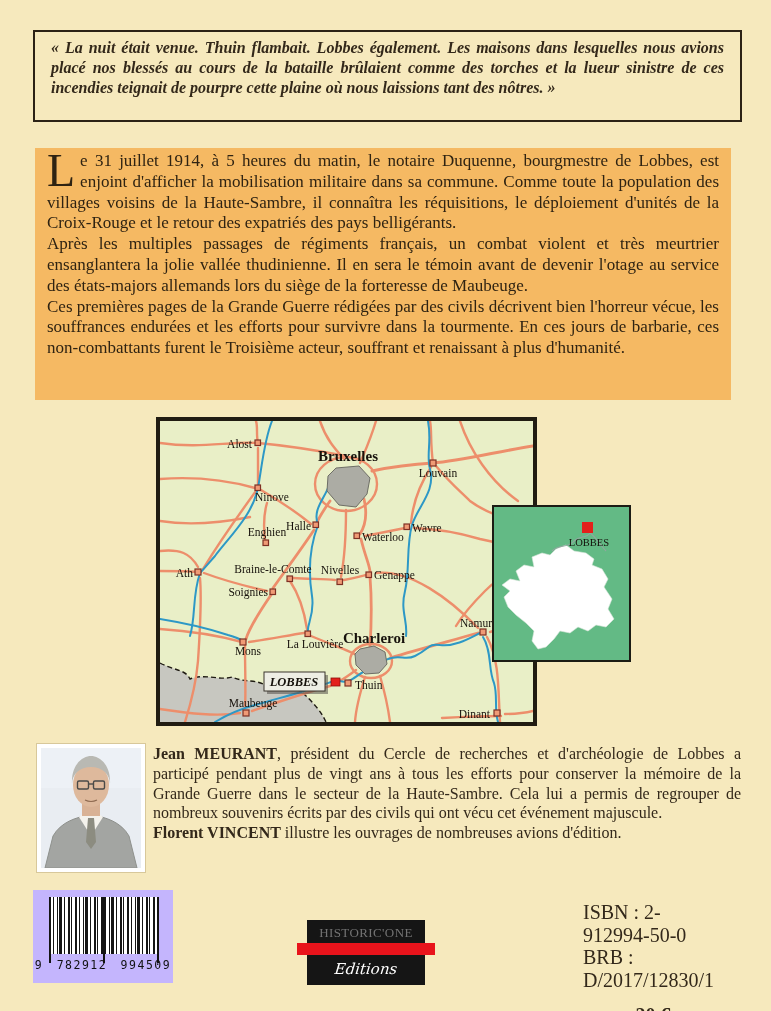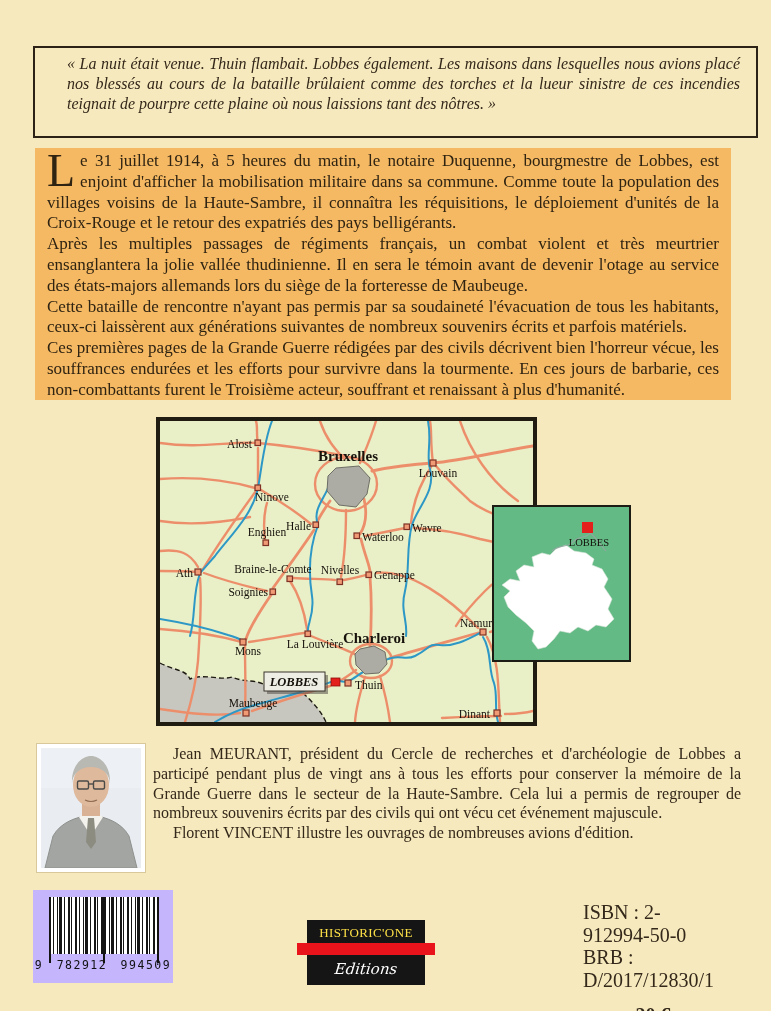--- a/index.html
+++ b/index.html
@@ -3,22 +3,22 @@
 <meta charset="utf-8">
 <style>
   html,body{margin:0;padding:0;background:#888;}
   .page{
     position:relative;width:771px;height:1011px;margin:0 auto;
     background:#F6E9BD;overflow:hidden;
     font-family:"Liberation Serif","DejaVu Serif",serif;color:#33281A;
   }
   
   .quote-box{
-    position:absolute;left:33px;top:46px;width:673px;height:78px;
-    border:2.5px solid #2C2215;padding:6px 16px 4px 32px;background:#F6E9BD;
+    position:absolute;left:33px;top:30px;width:673px;height:78px;
+    border:2.5px solid #2C2215;padding:6px 16px 4px 16px;background:#F6E9BD;font-weight:bold;
   }
   .quote-text{font-style:italic;font-size:16px;line-height:20px;text-align:justify;}
   .quote-attr{font-size:16.5px;line-height:22px;text-align:right;padding-right:22px;margin-top:1px;}
   
   .synopsis{
     position:absolute;left:35px;top:148px;width:672px;height:246px;
     background:#F5B963;padding:3px 12px;
     font-size:17px;line-height:20.8px;text-align:justify;color:#2F2312;
   }
   .synopsis p{margin:0;}
@@ -38,41 +38,41 @@
   
   .photo-frame{
     position:absolute;left:37px;top:744px;width:100px;height:120px;
     background:#fff;padding:4px;box-shadow:0 0 0 1px #D8C89A;
   }
   .author-text{
     position:absolute;left:153px;top:744px;width:588px;
     font-size:16px;line-height:19.8px;text-align:justify;
   }
   .author-text p{margin:0;}
-  .author-text .bname{font-weight:normal;margin-left:20px;}
+  .author-text .bname{font-weight:bold;}
   
   .barcode-box{position:absolute;left:33px;top:890px;width:140px;height:93px;background:#c4b5fd;}
   .bars{
     position:absolute;left:16px;top:7px;width:110px;height:57px;
     background:repeating-linear-gradient(90deg,
       #141414 0 2px,#fff 2px 4px,#141414 4px 5px,#fff 5px 8px,
       #141414 8px 9px,#fff 9px 10px,#141414 10px 13px,#fff 13px 15px,
       #141414 15px 16px,#fff 16px 19px,#141414 19px 21px,#fff 21px 22px,
       #141414 22px 23px,#fff 23px 26px);
   }
   .guard{position:absolute;top:7px;width:2px;height:66px;background:#141414;}
   .g1{left:16px}.g2{left:70px}.g3{left:124px}
   .barcode-digits{
     position:absolute;left:0;top:68px;width:100%;text-align:center;
     font-family:"DejaVu Sans Mono",monospace;font-size:11.5px;color:#111;
     letter-spacing:1.5px;word-spacing:5px;
   }
   .logo{position:absolute;left:307px;top:920px;width:118px;height:65px;background:#151515;}
   .logo-name{
-    position:absolute;left:0;top:5px;width:100%;text-align:center;color:#fde047;
+    position:absolute;left:0;top:5px;width:100%;text-align:center;color:#737373;
     font-size:13px;letter-spacing:.4px;
   }
   .logo-stripe{position:absolute;left:-10px;top:23px;width:138px;height:12px;background:#E8131B;}
   .logo-sub{
     position:absolute;left:0;top:40px;width:100%;text-align:center;color:#fff;
     font-style:italic;font-size:15px;font-family:"DejaVu Serif",serif;transform:skewX(-6deg);
   }
   .colophon{position:absolute;left:583px;top:901px;width:140px;font-size:20px;line-height:22.5px;}
   .colophon .price{text-align:center;margin-top:13px;font-weight:bold;}
 </style>
@@ -81,21 +81,20 @@
 
 <div class="page">
 
   <div class="quote-box">
     <div class="quote-text">« La nuit était venue. Thuin flambait. Lobbes également. Les maisons dans lesquelles nous avions placé nos blessés au cours de la bataille brûlaient comme des torches et la lueur sinistre de ces incendies teignait de pourpre cette plaine où nous laissions tant des nôtres. »</div>
   </div>
 
   <div class="synopsis">
     <p><span class="dropcap">L</span><span>e 31 juillet 1914, à 5 heures du matin, le notaire Duquenne, bourgmestre de Lobbes, est enjoint d'afficher la mobilisation militaire dans sa commune. Comme toute la population des villages voisins de la Haute-Sambre, il connaîtra les réquisitions, le déploiement d'unités de la Croix-Rouge et le retour des expatriés des pays belligérants.</span></p>
     <p>Après les multiples passages de régiments français, un combat violent et très meurtrier ensanglantera la jolie vallée thudinienne. Il en sera le témoin avant de devenir l'otage au service des états-majors allemands lors du siège de la forteresse de Maubeuge.</p>
-    <p>Cette bataille de rencontre n'ayant pas permis par sa soudaineté l'évacuation de tous les habitants, ceux-ci laissèrent aux générations suivantes de nombreux souvenirs écrits et parfois matériels.</p>
     <p>Ces premières pages de la Grande Guerre rédigées par des civils décrivent bien l'horreur vécue, les souffrances endurées et les efforts pour survivre dans la tourmente. En ces jours de barbarie, ces non-combattants furent le Troisième acteur, souffrant et renaissant à plus d'humanité.</p>
   </div>
 
   <div class="map-main">
     <svg width="373" height="301" viewBox="0 0 373 301">
 
       <path d="M0,242 C15,250 25,248 30,258 C45,252 60,260 72,256 C85,262 95,258 105,264 C115,260 122,266 130,264 C140,268 150,278 158,288 C162,293 164,297 166,301 L0,301 Z" fill="#C7C7C0"></path>
       <path d="M0,242 C15,250 25,248 30,258 C45,252 60,260 72,256 C85,262 95,258 105,264 C115,260 122,266 130,264 C140,268 150,278 158,288 C162,293 164,297 166,301" fill="none" stroke="#1E1A12" stroke-width="1.4" stroke-dasharray="5 3"></path>
 
       <g fill="none" stroke="#ED8E6B" stroke-width="2.4" stroke-linecap="round">

